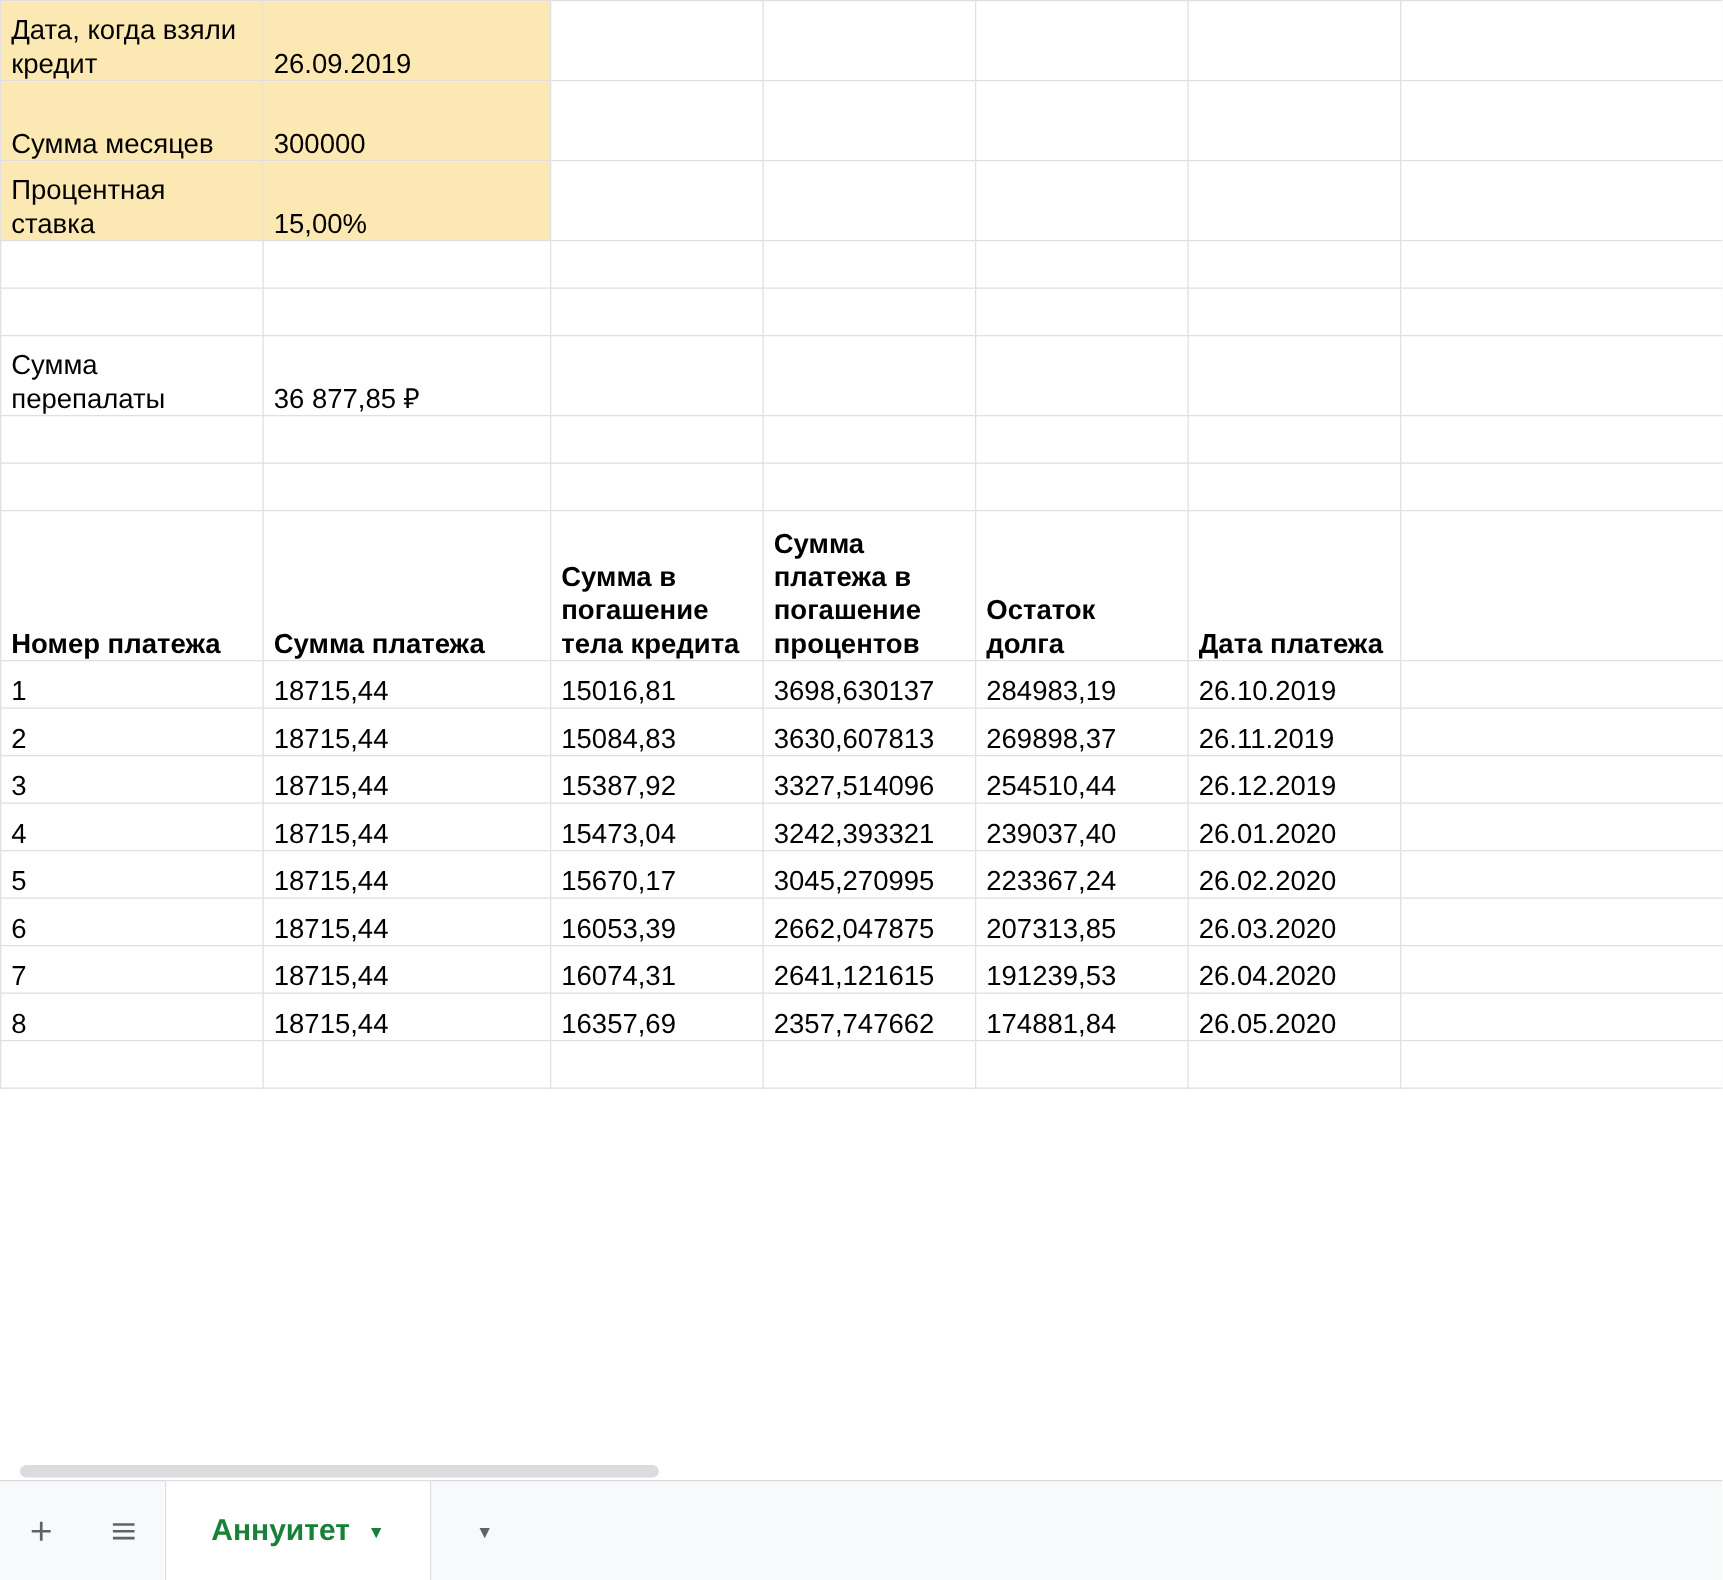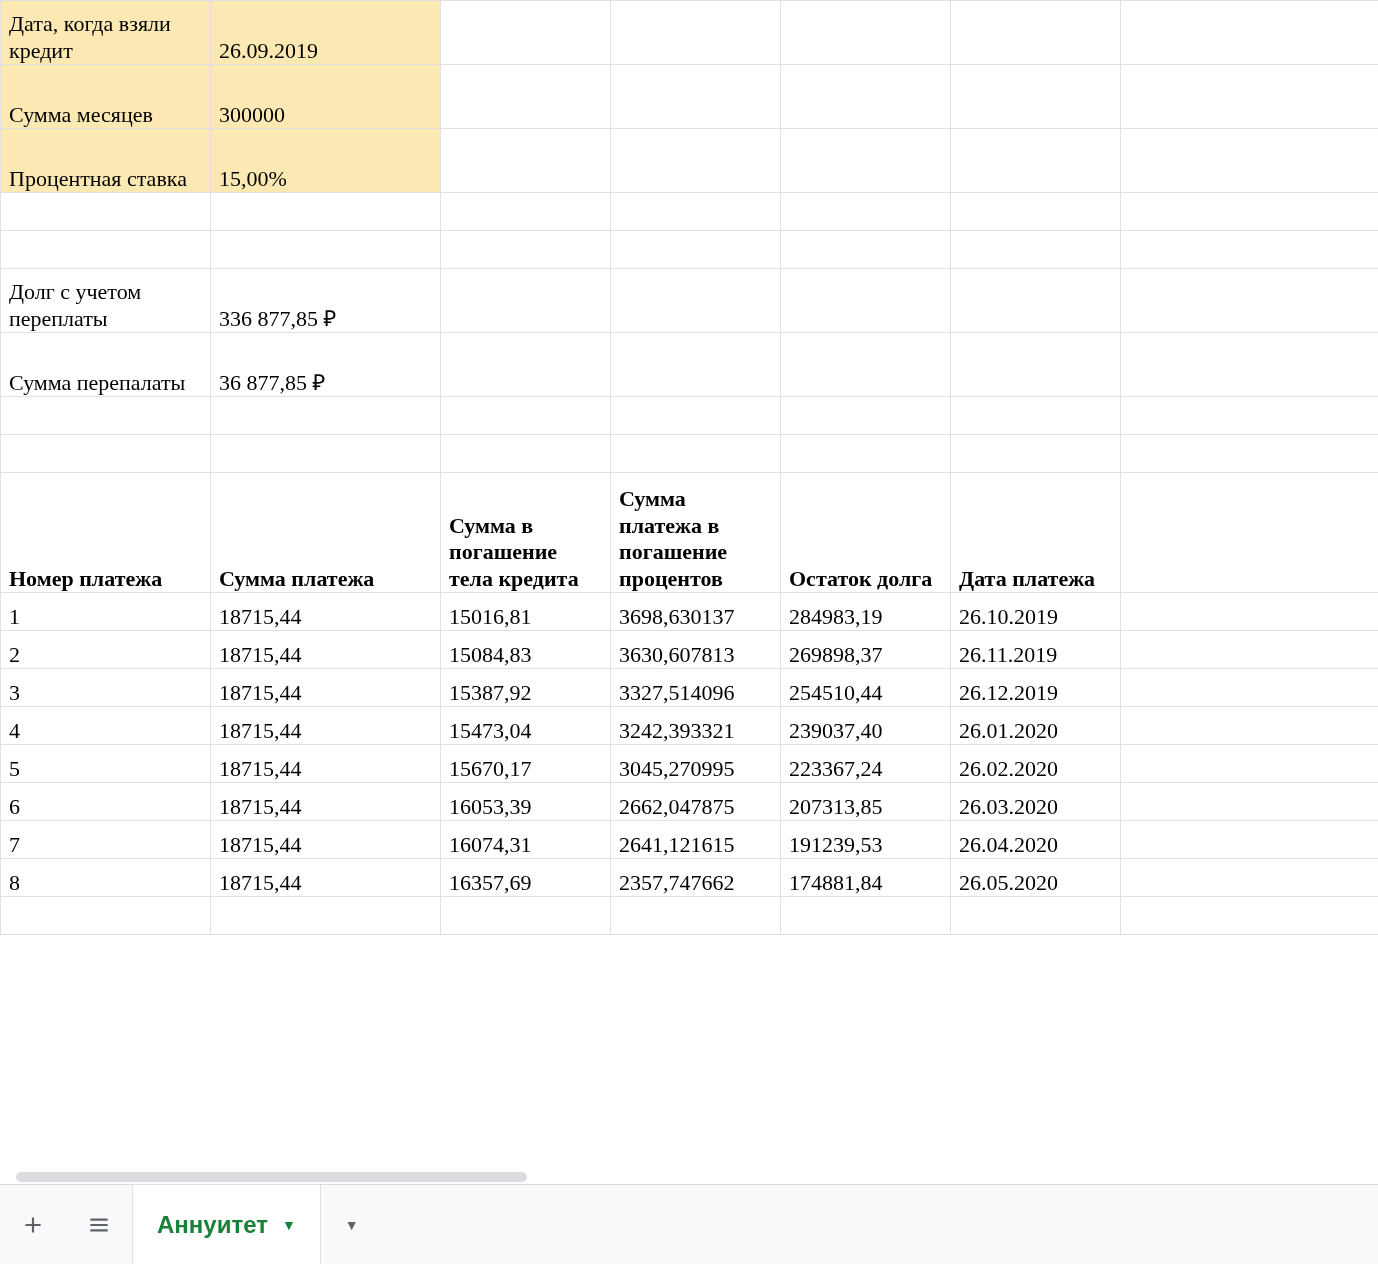--- a/index.html
+++ b/index.html
@@ -1,28 +1,28 @@
 <!DOCTYPE html>
 <html><head>
 <meta charset="utf-8">
 <style>
   * { box-sizing: border-box; margin: 0; padding: 0; }
   html, body { width: 1378px; height: 1264px; font-family: Arial, Helvetica, sans-serif; background: #fff; overflow: hidden; }
-  .sheet-area { width: 1378px; height: 1184px; overflow: hidden; position: relative; font-family: Liberation Serif, serif; }
+  .sheet-area { width: 1378px; height: 1184px; overflow: hidden; position: relative; }
   table.sheet { border-collapse: collapse; table-layout: fixed; width: 100%; }
   table.sheet td { border: 1px solid #e0e0e0; padding: 0 8px; font-size: 22px; color: #000; vertical-align: bottom; line-height: 1.2; overflow: hidden; white-space: normal; word-wrap: break-word; }
   .hl { background: #fce8b2; }
   .bold { font-weight: bold; margin-left: 48px; }
   .right { }
   .scroll-track { position: absolute; left: 16px; right: 16px; bottom: 0; height: 14px; background: transparent; }
   .scroll-thumb { position: absolute; left: 0; top: 2px; height: 10px; width: 38%; background: #dadce0; border-radius: 6px; }
   .tabbar { width: 1378px; height: 80px; border-top: 1px solid #d9d9d9; background: #f8f9fa; display: flex; align-items: stretch; }
   .tabbar .btn { width: 66px; display: flex; align-items: center; justify-content: center; color: #5f6368; font-size: 28px; cursor: pointer; }
   .tabbar .btn svg { width: 26px; height: 26px; fill: #5f6368; }
-  .tab { display: flex; align-items: center; padding: 0 24px; font-size: 24px; color: #5f6368; cursor: pointer; gap: 14px; }
+  .tab { display: flex; align-items: center; padding: 0 36px; font-size: 24px; color: #5f6368; cursor: pointer; gap: 14px; }
   .tab.active { background: #fff; color: #188038; font-weight: bold; border-top: 1px solid #e0e0e0; border-right: 1px solid #e0e0e0; border-left: 1px solid #e0e0e0; margin-top: -1px; }
   .tab .caret { font-size: 14px; color: #5f6368; }
   .tab.active .caret { color: #188038; }
 </style>
 </head>
 <body>
 
 <div class="sheet-area">
   <table class="sheet">
     <colgroup>
@@ -74,29 +74,20 @@
       <tr style="height:38px">
           <td></td>
           <td></td>
           <td></td>
           <td></td>
           <td></td>
           <td></td>
           <td></td>
         </tr>
       <tr style="height:64px">
-        <td>Долг с учетом переплаты</td>
-        <td>336 877,85 ₽</td>
-        <td></td>
-          <td></td>
-          <td></td>
-          <td></td>
-          <td></td>
-      </tr>
-      <tr style="height:64px">
         <td>Сумма перепалаты</td>
         <td>36 877,85 ₽</td>
         <td></td>
           <td></td>
           <td></td>
           <td></td>
           <td></td>
       </tr>
       <tr style="height:38px">
           <td></td>

